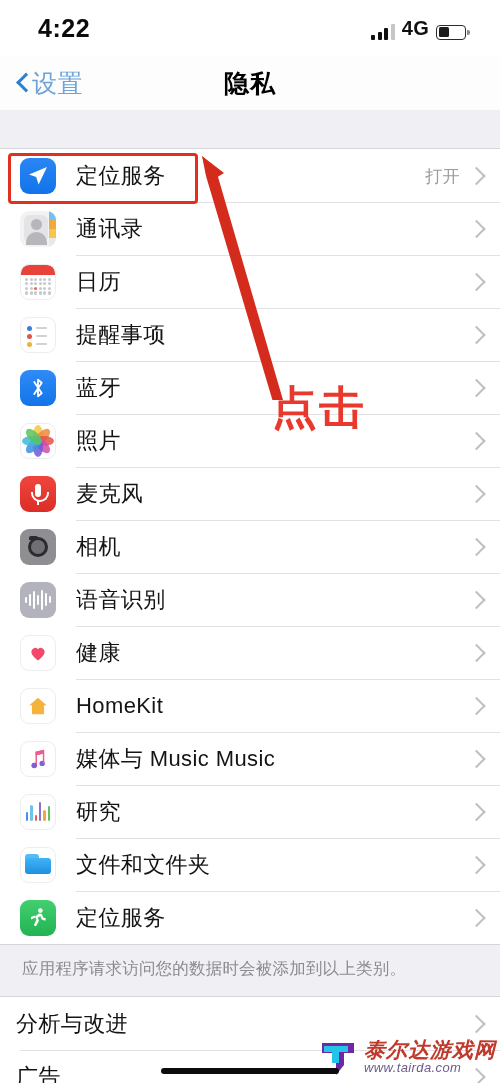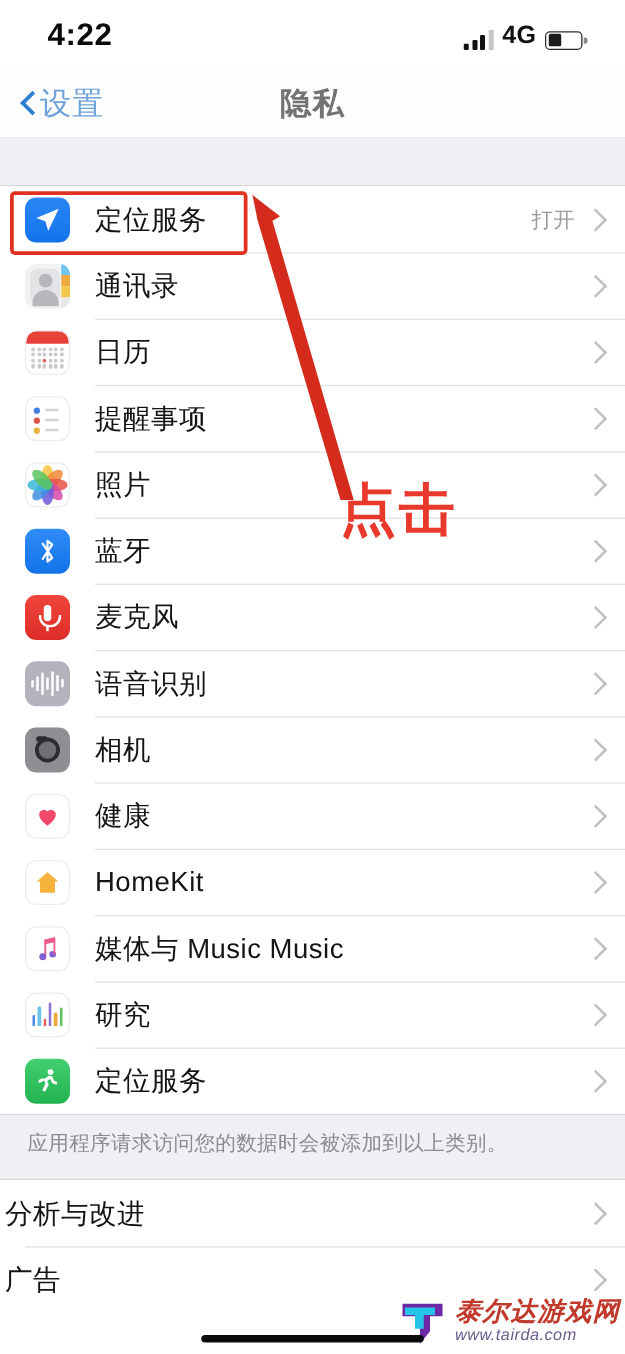--- a/index.html
+++ b/index.html
@@ -64,21 +64,21 @@
   }
   .chev-back::before {
     content: ""; position: absolute; left: 3px; top: 3px;
     width: 11px; height: 11px;
     border-left: 3.6px solid #2f7fd0; border-bottom: 3.6px solid #2f7fd0;
     transform: rotate(45deg);
   }
   .back-label { font-size: 25px; color: #6ea3d8; letter-spacing: 0.5px; }
   .nav-title {
     position: absolute; left: 0; right: 0; top: 50%; transform: translateY(-50%);
-    text-align: center; font-size: 25px; font-weight: bold; color: #737373;
+    text-align: center; font-size: 25px; font-weight: bold; color: #000000;
     letter-spacing: 1px;
   }
 
   
   .content { position: absolute; top: 110px; left: 0; right: 0; bottom: 0; }
   .gap { background: #efeff4; height: 38px; border-bottom: 1px solid #d6d6da; }
 
   .list { background: #ffffff; }
   .row {
     position: relative;
@@ -105,21 +105,21 @@
     display: flex; align-items: center; gap: 10px;
   }
   .row-value { font-size: 17px; color: #9b9b9f; letter-spacing: 0.4px; }
   .chev {
     width: 11px; height: 11px;
     border-top: 2.4px solid #bfbfc4; border-right: 2.4px solid #bfbfc4;
     transform: rotate(45deg);
   }
 
   
-  .row.plain { padding-left: 4px; }
+  .row.plain { padding-left: 16px; }
   .row.plain .row-label { font-size: 22px; }
   .row.plain + .row.plain::before { left: 20px; }
 
   .footer-note {
     background: #efeff4;
     border-top: 1px solid #d6d6da;
     border-bottom: 1px solid #d6d6da;
     padding: 12px 22px 16px 22px;
     font-size: 16.5px; color: #8b8b90; line-height: 1.4;
     letter-spacing: 0.2px;
@@ -341,55 +341,66 @@
               <i class="bar"></i>
             </div>
         </div>
         <div class="row-label">提醒事项</div>
         <div class="row-right">
           <span class="chev"></span>
         </div>
       </div>
 
       <div class="row">
+        <div class="row-icon ic-bluetooth">
+          <svg viewBox="0 0 24 32" aria-hidden="true">
+            <path d="M7 8 17 23 12 27 12 5 17 9 7 24" fill="none" stroke="#ffffff" stroke-width="2.4" stroke-linejoin="round" stroke-linecap="round"></path>
+          </svg>
+        </div>
+        <div class="row-label">蓝牙</div>
+        <div class="row-right">
+          <span class="chev"></span>
+        </div>
+      </div>
+
+      <div class="row">
         <div class="row-icon ic-photos">
           <div class="pet" style="background:#f5c542;transform:translate(-50%,-50%) rotate(0deg) translateY(-6px)"></div>
           <div class="pet" style="background:#f08a3c;transform:translate(-50%,-50%) rotate(45deg) translateY(-6px)"></div>
           <div class="pet" style="background:#e8504a;transform:translate(-50%,-50%) rotate(90deg) translateY(-6px)"></div>
           <div class="pet" style="background:#d24ba8;transform:translate(-50%,-50%) rotate(135deg) translateY(-6px)"></div>
           <div class="pet" style="background:#6f57d8;transform:translate(-50%,-50%) rotate(180deg) translateY(-6px)"></div>
           <div class="pet" style="background:#3f8ee0;transform:translate(-50%,-50%) rotate(225deg) translateY(-6px)"></div>
           <div class="pet" style="background:#3fb9d8;transform:translate(-50%,-50%) rotate(270deg) translateY(-6px)"></div>
           <div class="pet" style="background:#5cc35e;transform:translate(-50%,-50%) rotate(315deg) translateY(-6px)"></div>
         </div>
         <div class="row-label">照片</div>
         <div class="row-right">
           <span class="chev"></span>
         </div>
       </div>
 
       <div class="row">
-        <div class="row-icon ic-bluetooth">
-          <svg viewBox="0 0 24 32" aria-hidden="true">
-            <path d="M7 8 17 23 12 27 12 5 17 9 7 24" fill="none" stroke="#ffffff" stroke-width="2.4" stroke-linejoin="round" stroke-linecap="round"></path>
-          </svg>
-        </div>
-        <div class="row-label">蓝牙</div>
-        <div class="row-right">
-          <span class="chev"></span>
-        </div>
-      </div>
-
-      <div class="row">
         <div class="row-icon ic-mic">
           <div class="stick"></div>
             <div class="arc"></div>
             <div class="base"></div>
         </div>
         <div class="row-label">麦克风</div>
+        <div class="row-right">
+          <span class="chev"></span>
+        </div>
+      </div>
+
+      <div class="row">
+        <div class="row-icon ic-camera">
+          <div class="bumpy"></div>
+            <div class="lens"></div>
+        </div>
+        <div class="row-label">相机</div>
         <div class="row-right">
           <span class="chev"></span>
         </div>
       </div>
 
       <div class="row">
         <div class="row-icon ic-speech">
           <div class="wave">
             <i style="height:6px"></i>
               <i style="height:12px"></i>
@@ -400,31 +411,20 @@
               <i style="height:7px"></i>
           </div>
         </div>
         <div class="row-label">语音识别</div>
         <div class="row-right">
           <span class="chev"></span>
         </div>
       </div>
 
       <div class="row">
-        <div class="row-icon ic-camera">
-          <div class="bumpy"></div>
-            <div class="lens"></div>
-        </div>
-        <div class="row-label">相机</div>
-        <div class="row-right">
-          <span class="chev"></span>
-        </div>
-      </div>
-
-      <div class="row">
         <div class="row-icon ic-health">
           <svg viewBox="0 0 24 24" aria-hidden="true">
             <path d="M12 21s-8-5.3-8-10.4A4.6 4.6 0 0 1 12 7.4 4.6 4.6 0 0 1 20 10.6C20 15.7 12 21 12 21z" fill="#f2496b"></path>
           </svg>
         </div>
         <div class="row-label">健康</div>
         <div class="row-right">
           <span class="chev"></span>
         </div>
       </div>
@@ -467,20 +467,30 @@
             <i style="height:11px;background:#f0a93c"></i>
             <i style="height:15px;background:#5cc35e"></i>
           </div>
         </div>
         <div class="row-label">研究</div>
         <div class="row-right">
           <span class="chev"></span>
         </div>
       </div>
 
+      <div class="row">
+        <div class="row-icon ic-files">
+          <div class="tab"></div>
+            <div class="folder"></div>
+        </div>
+        <div class="row-label">文件和文件夹</div>
+        <div class="row-right">
+          <span class="chev"></span>
+        </div>
+      </div>
 
       <div class="row">
         <div class="row-icon ic-fitness">
           <svg viewBox="0 0 24 24" aria-hidden="true">
             <circle cx="14.4" cy="4.6" r="2.3" fill="#ffffff"></circle>
             <path d="M13 7.6 9 10.4l1.4 3.4-2.6 5.4 2.2 1.1 3-5.6-1.3-3 2.6-1.5 1.4 3.3 3.6 1.2.6-2.2-2.6-.9-1.5-3.7z" fill="#ffffff"></path>
             <path d="M8.6 9.4 5 11v2.4l4.4-1.9z" fill="#ffffff"></path>
           </svg>
         </div>
         <div class="row-label">定位服务</div>

